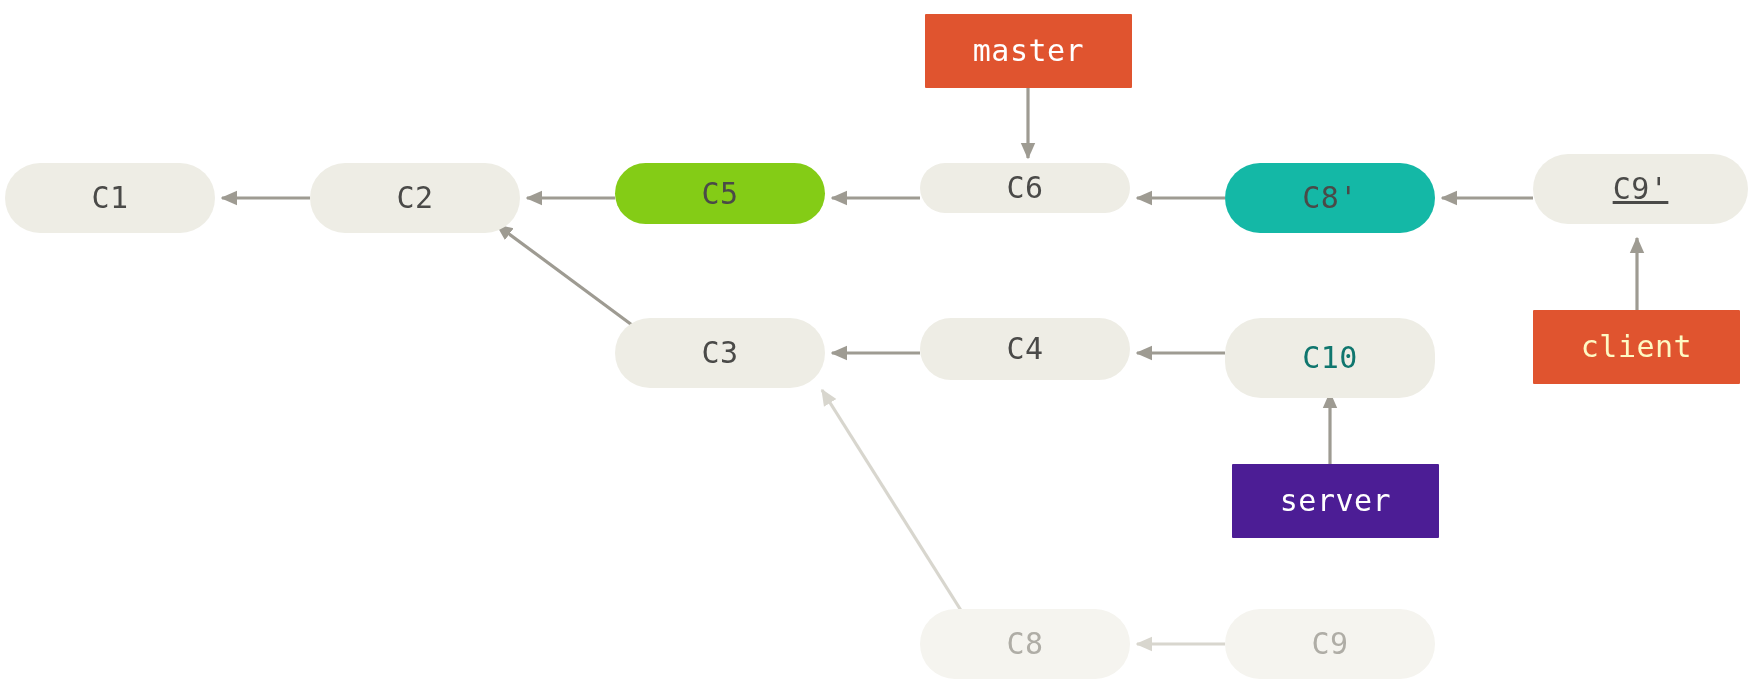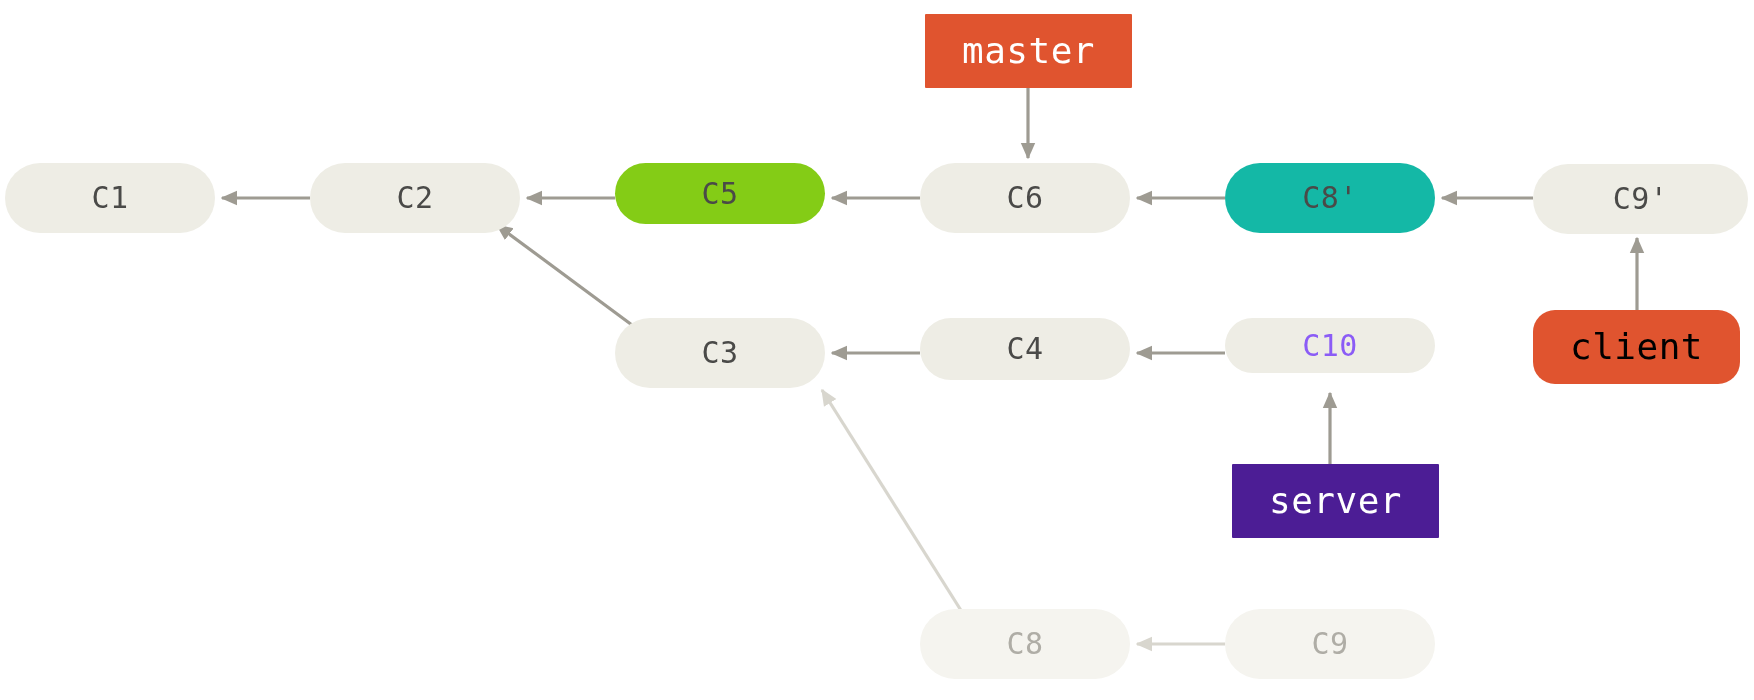--- a/index.html
+++ b/index.html
@@ -47,21 +47,21 @@
   }
   .branch-label {
     position: absolute;
     box-sizing: border-box;
     background: #E0542F;
     color: #FFFFFF;
     display: flex;
     align-items: center;
     justify-content: center;
     font-family: "DejaVu Sans Mono", "Liberation Mono", monospace;
-    font-size: 36px;
+    font-size: 30px;
     letter-spacing: 0.5px;
     line-height: 1;
     border-radius: 1px;
     user-select: none;
   }
 </style>
 </head>
 <body>
 
 <div id="canvas" style="background: rgb(255, 255, 255);">
@@ -98,26 +98,26 @@
 
       <line x1="1225" y1="644" x2="1137" y2="644" marker-end="url(#arrowhead-faded)"></line>
 
       <line x1="962" y1="612" x2="822" y2="390" marker-end="url(#arrowhead-faded)"></line>
     </g>
   </svg>
 
   <div class="commit-node" style="left: 5px; top: 163px; width: 210px; height: 70px; background: rgb(238, 237, 229); color: rgb(74, 74, 72);">C1</div>
   <div class="commit-node" style="left: 310px; top: 163px; width: 210px; height: 70px; background: rgb(238, 237, 229); color: rgb(74, 74, 72);">C2</div>
   <div class="commit-node" style="left: 615px; top: 163px; width: 210px; height: 61px; background: #84cc16; color: rgb(74, 74, 72);">C5</div>
-  <div class="commit-node" style="left: 920px; top: 163px; width: 210px; height: 70px; background: rgb(238, 237, 229); color: rgb(74, 74, 72);">C6</div>
+  <div class="commit-node" style="left: 920px; top: 163px; width: 210px; height: 50px; background: rgb(238, 237, 229); color: rgb(74, 74, 72);">C6</div>
   <div class="commit-node" style="left: 1225px; top: 163px; width: 210px; height: 70px; background: #14b8a6; color: rgb(74, 74, 72);">C8'</div>
-  <div class="commit-node" style="left: 1533px; top: 164px; width: 215px; height: 70px; background: rgb(238, 237, 229); color: rgb(74, 74, 72);">C9'</div>
+  <div class="commit-node" style="left: 1533px; top: 154px; width: 215px; height: 70px; background: rgb(238, 237, 229); color: rgb(74, 74, 72); text-decoration: underline;">C9'</div>
   <div class="commit-node" style="left: 615px; top: 318px; width: 210px; height: 70px; background: rgb(238, 237, 229); color: rgb(74, 74, 72);">C3</div>
   <div class="commit-node" style="left: 920px; top: 318px; width: 210px; height: 62px; background: rgb(238, 237, 229); color: rgb(74, 74, 72);">C4</div>
-  <div class="commit-node" style="left: 1225px; top: 318px; width: 210px; height: 55px; background: rgb(238, 237, 229); color: #8b5cf6;">C10</div>
+  <div class="commit-node" style="left: 1225px; top: 318px; width: 210px; height: 80px; background: rgb(238, 237, 229); color: #0f766e;">C10</div>
   <div class="commit-node faded" style="left: 920px; top: 609px; width: 210px; height: 70px; background: rgb(245, 244, 239); color: rgb(175, 173, 166);">C8</div>
   <div class="commit-node faded" style="left: 1225px; top: 609px; width: 210px; height: 70px; background: rgb(245, 244, 239); color: rgb(175, 173, 166);">C9</div>
 
   <div class="branch-label" style="left: 925px; top: 14px; width: 207px; height: 74px; background: rgb(224, 84, 47); color: rgb(255, 255, 255);">master</div>
   <div class="branch-label" style="left: 1232px; top: 464px; width: 207px; height: 74px; background: #4c1d95; color: rgb(255, 255, 255);">server</div>
-  <div class="branch-label" style="left: 1533px; top: 310px; width: 207px; height: 74px; background: rgb(224, 84, 47); color: #000000; border-radius: 22px;">client</div>
+  <div class="branch-label" style="left: 1533px; top: 310px; width: 207px; height: 74px; background: rgb(224, 84, 47); color: #fef9c3;">client</div>
 
 </div>
 
 </body></html>

